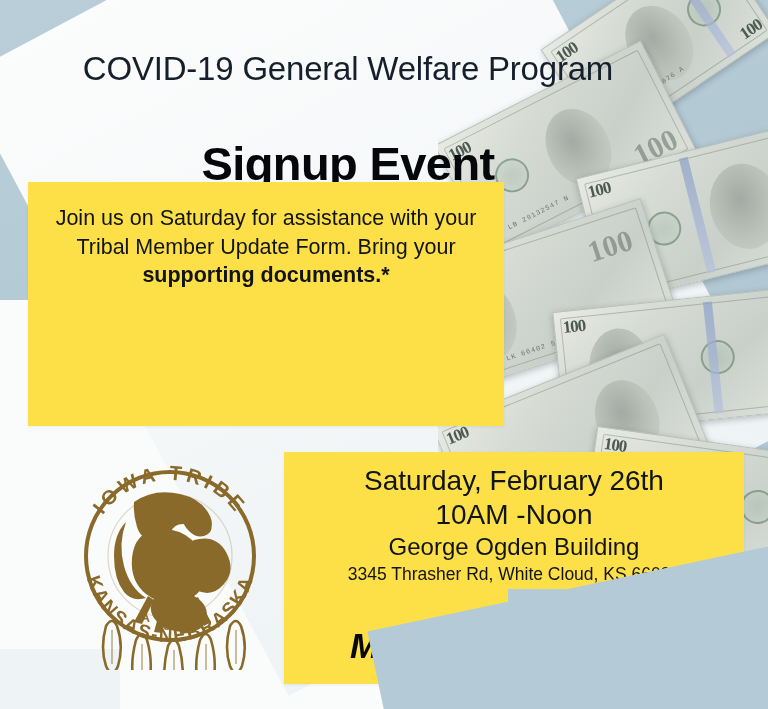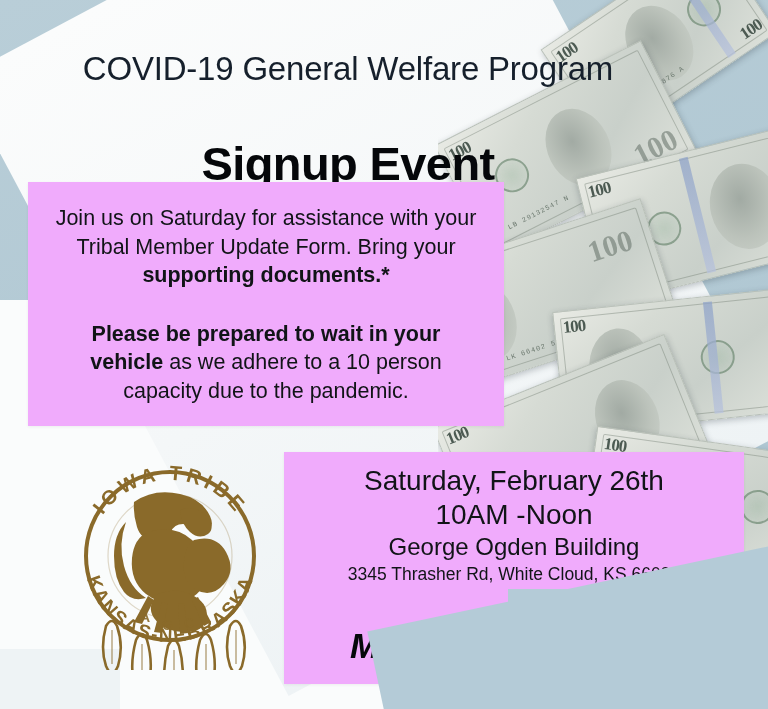--- a/index.html
+++ b/index.html
@@ -108,21 +108,21 @@
     text-align:center;
     font-size:47px; font-weight:700; color:#05070a;
     letter-spacing:-.6px;
     padding-right:72px;
     margin-top:33px;
   }
 
   
   .card {
     position:absolute;
-    background:#f0abfc;
+    background:#fde047;
     box-shadow:0 1px 3px rgba(0,0,0,.06);
   }
   #info-card {
     left:28px; top:182px; width:476px; height:244px;
     padding:22px 26px 18px 26px;
     display:flex; flex-direction:column; justify-content:flex-start;
   }
   #info-card p {
     text-align:center;
     font-size:21.5px; line-height:1.33; color:#111417;
@@ -214,21 +214,20 @@
       <span class="seal" style="right:24px;top:40px;"></span>
       <span class="micro" style="left:30px;bottom:14px;">82</span>
     </div>
   </div>
 
   <div class="title-main">COVID-19 General Welfare Program</div>
   <div class="title-sub">Signup Event</div>
 
   <div class="card" id="info-card">
     <p><span>Join us on Saturday for assistance with your Tribal Member Update Form. Bring your </span><b>supporting documents.*</b></p>
-    <p class="second"><b>Please be prepared to wait in your vehicle</b><span> as we adhere to a 10 person capacity due to the pandemic.</span></p>
   </div>
 
   <svg id="seal" viewBox="0 0 216 226">
     <defs>
       <path id="arcTop" d="M 26 118 A 82 82 0 0 1 190 118" fill="none"></path>
       <path id="arcBot" d="M 22 112 A 86 86 0 0 0 194 112" fill="none"></path>
     </defs>
 
     <circle cx="108" cy="112" r="84" fill="none" stroke="#8a6a2a" stroke-width="4"></circle>
     <circle cx="108" cy="112" r="62" fill="none" stroke="#8a6a2a" stroke-width="1.2" opacity="0.25"></circle>

